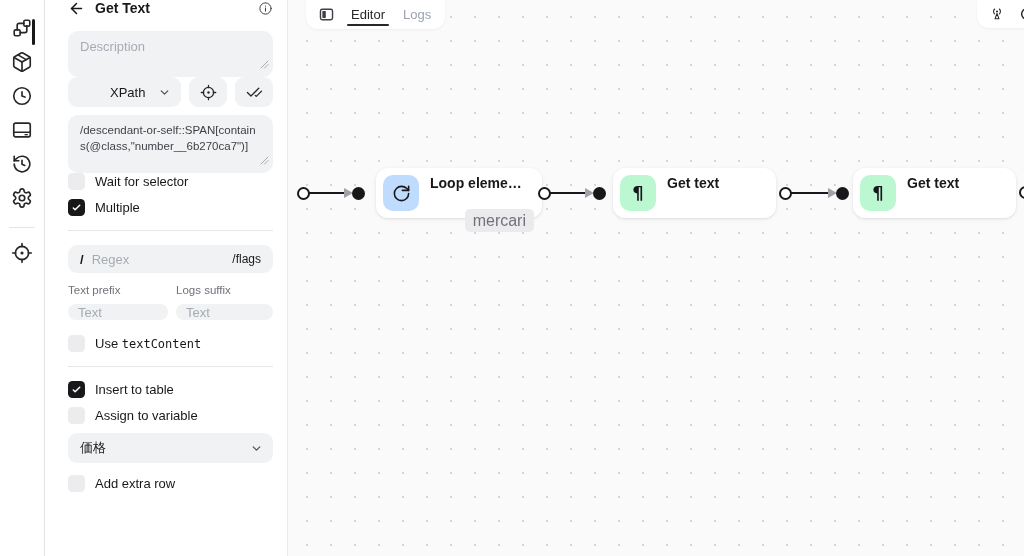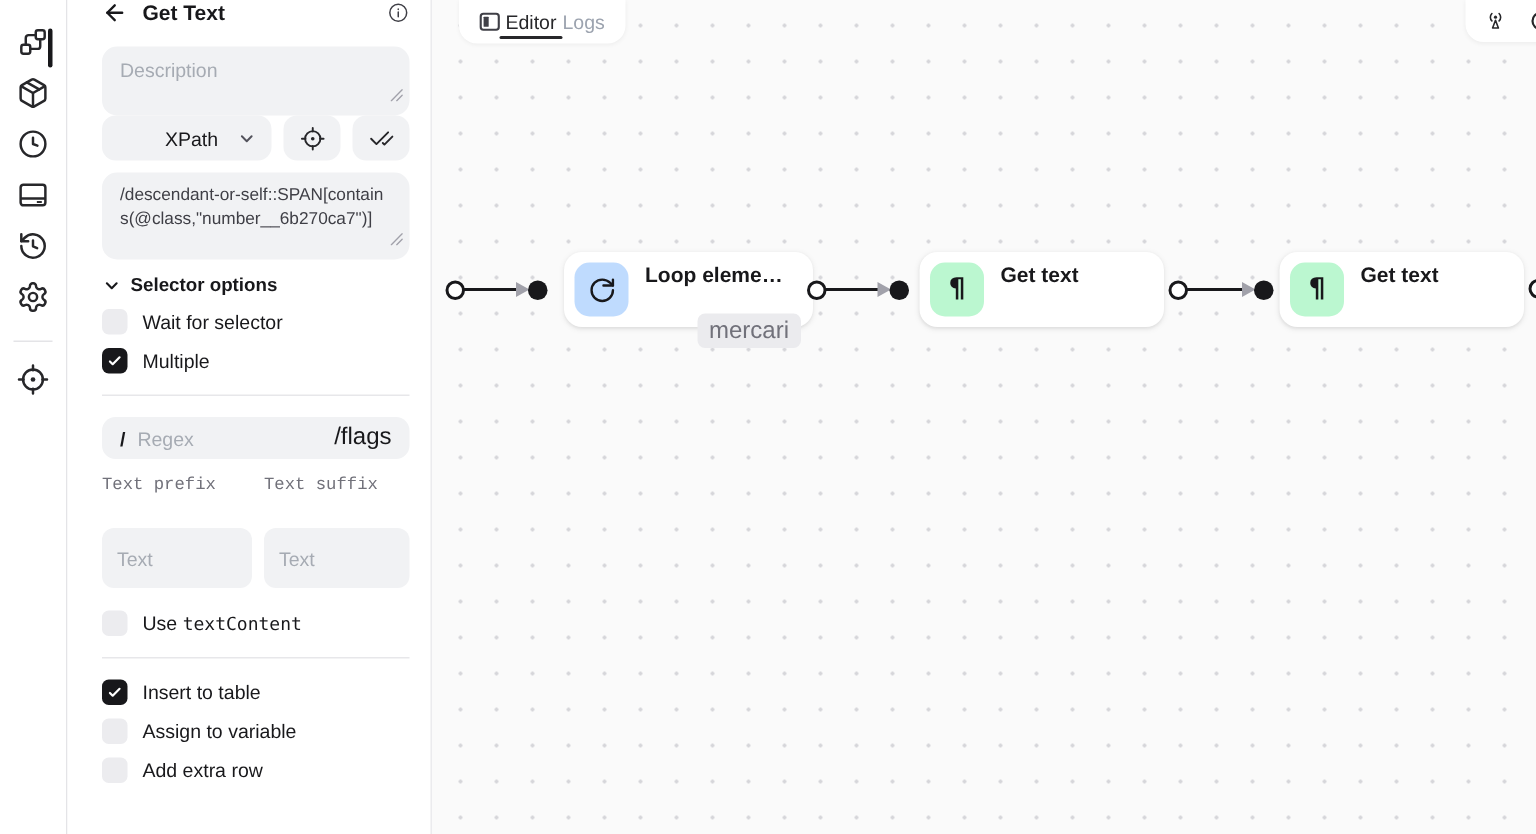--- a/index.html
+++ b/index.html
@@ -78,41 +78,41 @@
   .panel-divider { border: none; border-top: 1px solid #e7e7ea; margin: 14px 0; }
 
   .regex-box {
     background: #f1f2f4; border-radius: 9px; height: 28px;
     display: flex; align-items: center; padding: 0 12px; gap: 8px; margin-bottom: 11px;
   }
   .regex-slash { font-size: 13px; font-weight: 600; color: #18181b; }
   .regex-input { flex: 1; background: transparent; border: none; outline: none; font-size: 13px; color: #3f3f46; min-width: 0;
     font-family: "Liberation Sans", "DejaVu Sans", sans-serif; }
   .regex-input::placeholder { color: #a6abb3; }
-  .regex-flags { font-size: 16px; color: #18181b; }
+  .regex-flags { font-size: 12px; color: #18181b; }
 
   .prefix-grid { display: grid; grid-template-columns: 100px 1fr; column-gap: 8px; margin-bottom: 15px; }
-  .small-label { font-size: 11.5px; color: #71717a; margin-bottom: 22px; font-family: Liberation Mono, monospace; }
-  .prefix-grid input.field { height: 40px; padding: 0 10px; font-size: 13px; border-radius: 8px; }
+  .small-label { font-size: 11.5px; color: #71717a; margin-bottom: 8px; }
+  .prefix-grid input.field { height: 16px; padding: 0 10px; font-size: 13px; border-radius: 8px; }
 
   .table-select { margin: 1px 0 12px; }
 
   
   .canvas {
     flex: 1; height: 556px; position: relative; overflow: hidden;
     background-color: #fafafa;
     background-image: radial-gradient(circle, #d6d6da 1.1px, transparent 1.1px);
     background-size: 24px 24px; background-position: 7px 5px;
     border-left: 1px solid #ebebee;
   }
   .tabbar {
     position: absolute; left: 18px; top: 0; height: 29px;
     background: #fff; border-radius: 0 0 12px 12px;
     box-shadow: 0 1px 3px rgba(0,0,0,0.05);
-    display: flex; align-items: center; padding: 0 12px;
+    display: flex; align-items: center; gap: 14px; padding: 0 12px;
   }
   .tab-toggle { width: 17px; height: 17px; color: #3f3f46; cursor: pointer; }
   .tab-toggle svg { width: 17px; height: 17px; }
   .tab { position: relative; height: 100%; display: flex; align-items: center; font-size: 13px; color: #9ca3af; padding: 0 2px; cursor: pointer; }
   .tab.active { color: #27272a; font-weight: 500; }
   .tab .underline { position: absolute; left: -2px; right: -2px; bottom: 3px; height: 2px; background: #27272a; border-radius: 2px; }
 
   .canvas-controls {
     position: absolute; left: 689px; top: 0; width: 90px; height: 28px;
     background: #fff; border-radius: 0 0 12px 12px;
@@ -275,28 +275,20 @@
 
   <div class="ta-wrap">
     <textarea class="field xpath-ta" style="">/descendant-or-self::SPAN[contains(@class,"number__6b270ca7")]</textarea>
     <span class="resize-handle">
       <svg width="9" height="9" viewBox="0 0 10 10">
           <path d="M9 1 1 9M9 5 5 9" stroke="#a1a1aa" fill="none" stroke-linecap="round"></path>
         </svg>
     </span>
   </div>
 
-  <div class="collapse-row">
-    <span>
-      <svg class="ic" viewBox="0 0 24 24" style="stroke-width:2.6">
-          <path d="m6 9 6 6 6-6"></path>
-        </svg>
-    </span>
-    <span>Selector options</span>
-  </div>
 
   <label class="check-row">
     <span class="checkbox">
       
     </span>
     <span>Wait for selector</span>
   </label>
   <label class="check-row">
     <span class="checkbox checked">
       <svg class="ic tick" viewBox="0 0 24 24">
@@ -309,21 +301,21 @@
   <hr class="panel-divider">
 
   <div class="regex-box">
     <span class="regex-slash">/</span>
     <input class="regex-input" placeholder="Regex" style="">
     <span class="regex-flags">/flags</span>
   </div>
 
   <div class="prefix-grid">
     <div class="small-label">Text prefix</div>
-    <div class="small-label">Text suffix</div>
+    <div class="small-label">Logs suffix</div>
     <input class="field" placeholder="Text" style="">
     <input class="field" placeholder="Text" style="">
   </div>
 
   <label class="check-row">
     <span class="checkbox">
       
     </span>
     <span>
       <span>Use</span>
@@ -341,20 +333,28 @@
     </span>
     <span>Insert to table</span>
   </label>
   <label class="check-row">
     <span class="checkbox">
       
     </span>
     <span>Assign to variable</span>
   </label>
 
+  <div class="select-box table-select">
+    <span class="sel-label">価格</span>
+    <span>
+      <svg class="ic" viewBox="0 0 24 24" style="stroke-width:2.4">
+          <path d="m6 9 6 6 6-6"></path>
+        </svg>
+    </span>
+  </div>
 
   <label class="check-row">
     <span class="checkbox">
       
     </span>
     <span>Add extra row</span>
   </label>
 </aside>
 
 <main class="canvas">

